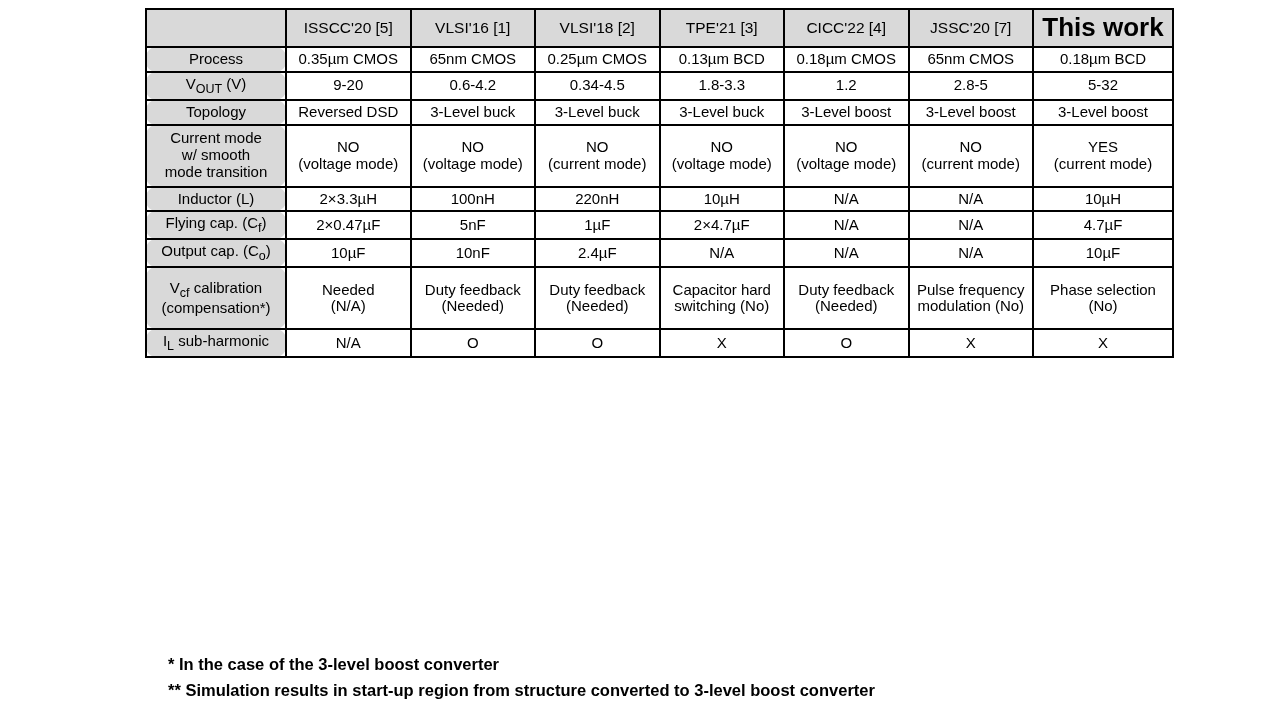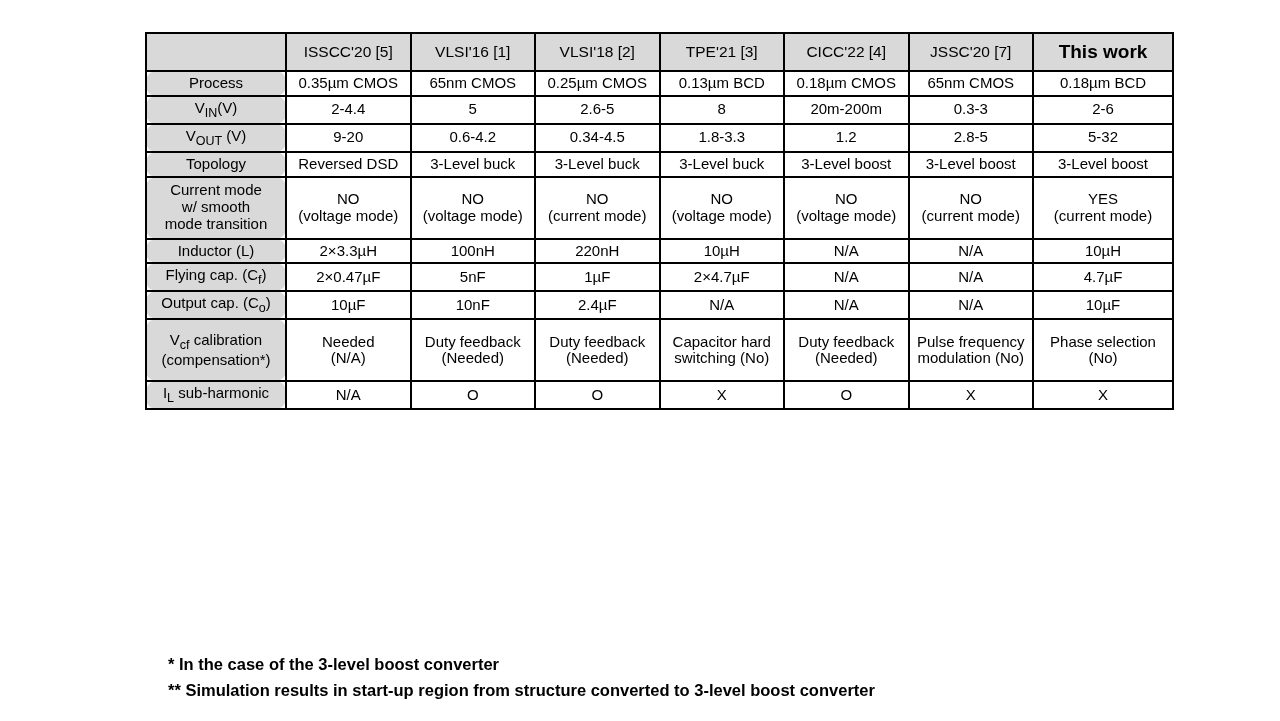--- a/index.html
+++ b/index.html
@@ -13,21 +13,20 @@
   #page {
     position: relative;
     width: 1280px; height: 721px;
     background: #ffffff;
   }
   #table-wrap {
     position: absolute;
     left: 145px;
     top: 8px;
     width: 1012px;
-    margin-top: 24px;
   }
   table.comparison {
     border-collapse: collapse;
     width: 1012px;
     table-layout: fixed;
     background: #ffffff;
   }
   table.comparison col.rowhead { width: 140px; }
   table.comparison col.datacol { width: 124.5px; }
   table.comparison col.thiswork { width: 140px; }
@@ -46,21 +45,21 @@
   tr.head-row td {
     background: #d9d9d9;
     font-size: 15.5px;
     height: 38px;
   }
   tr.head-row td.corner {
     background: #d9d9d9;
   }
   tr.head-row td.this-work-head {
     font-weight: bold;
-    font-size: 19px;
+    font-size: 26px;
   }
   
   td.rowhead {
     background: #d9d9d9;
     font-weight: bold;
     font-size: 15px;
     padding: 2px 3px;
     border-radius: 10px;
   }
   
@@ -130,44 +129,20 @@
               <span class="twoline">0.18µm CMOS</span>
             </td>
             <td>
               <span class="twoline">65nm CMOS</span>
             </td>
             <td class="thiswork-cell">
               <span class="twoline">0.18µm BCD</span>
             </td>
           </tr>
           <tr>
-            <td class="rowhead">V<sub>IN</sub>(V)</td>
-            <td>
-              <span class="twoline">2-4.4</span>
-            </td>
-            <td>
-              <span class="twoline">5</span>
-            </td>
-            <td>
-              <span class="twoline">2.6-5</span>
-            </td>
-            <td>
-              <span class="twoline">8</span>
-            </td>
-            <td>
-              <span class="twoline">20m-200m</span>
-            </td>
-            <td>
-              <span class="twoline">0.3-3</span>
-            </td>
-            <td class="thiswork-cell">
-              <span class="twoline">2-6</span>
-            </td>
-          </tr>
-          <tr>
             <td class="rowhead">V<sub>OUT</sub> (V)</td>
             <td>
               <span class="twoline">9-20</span>
             </td>
             <td>
               <span class="twoline">0.6-4.2</span>
             </td>
             <td>
               <span class="twoline">0.34-4.5</span>
             </td>

